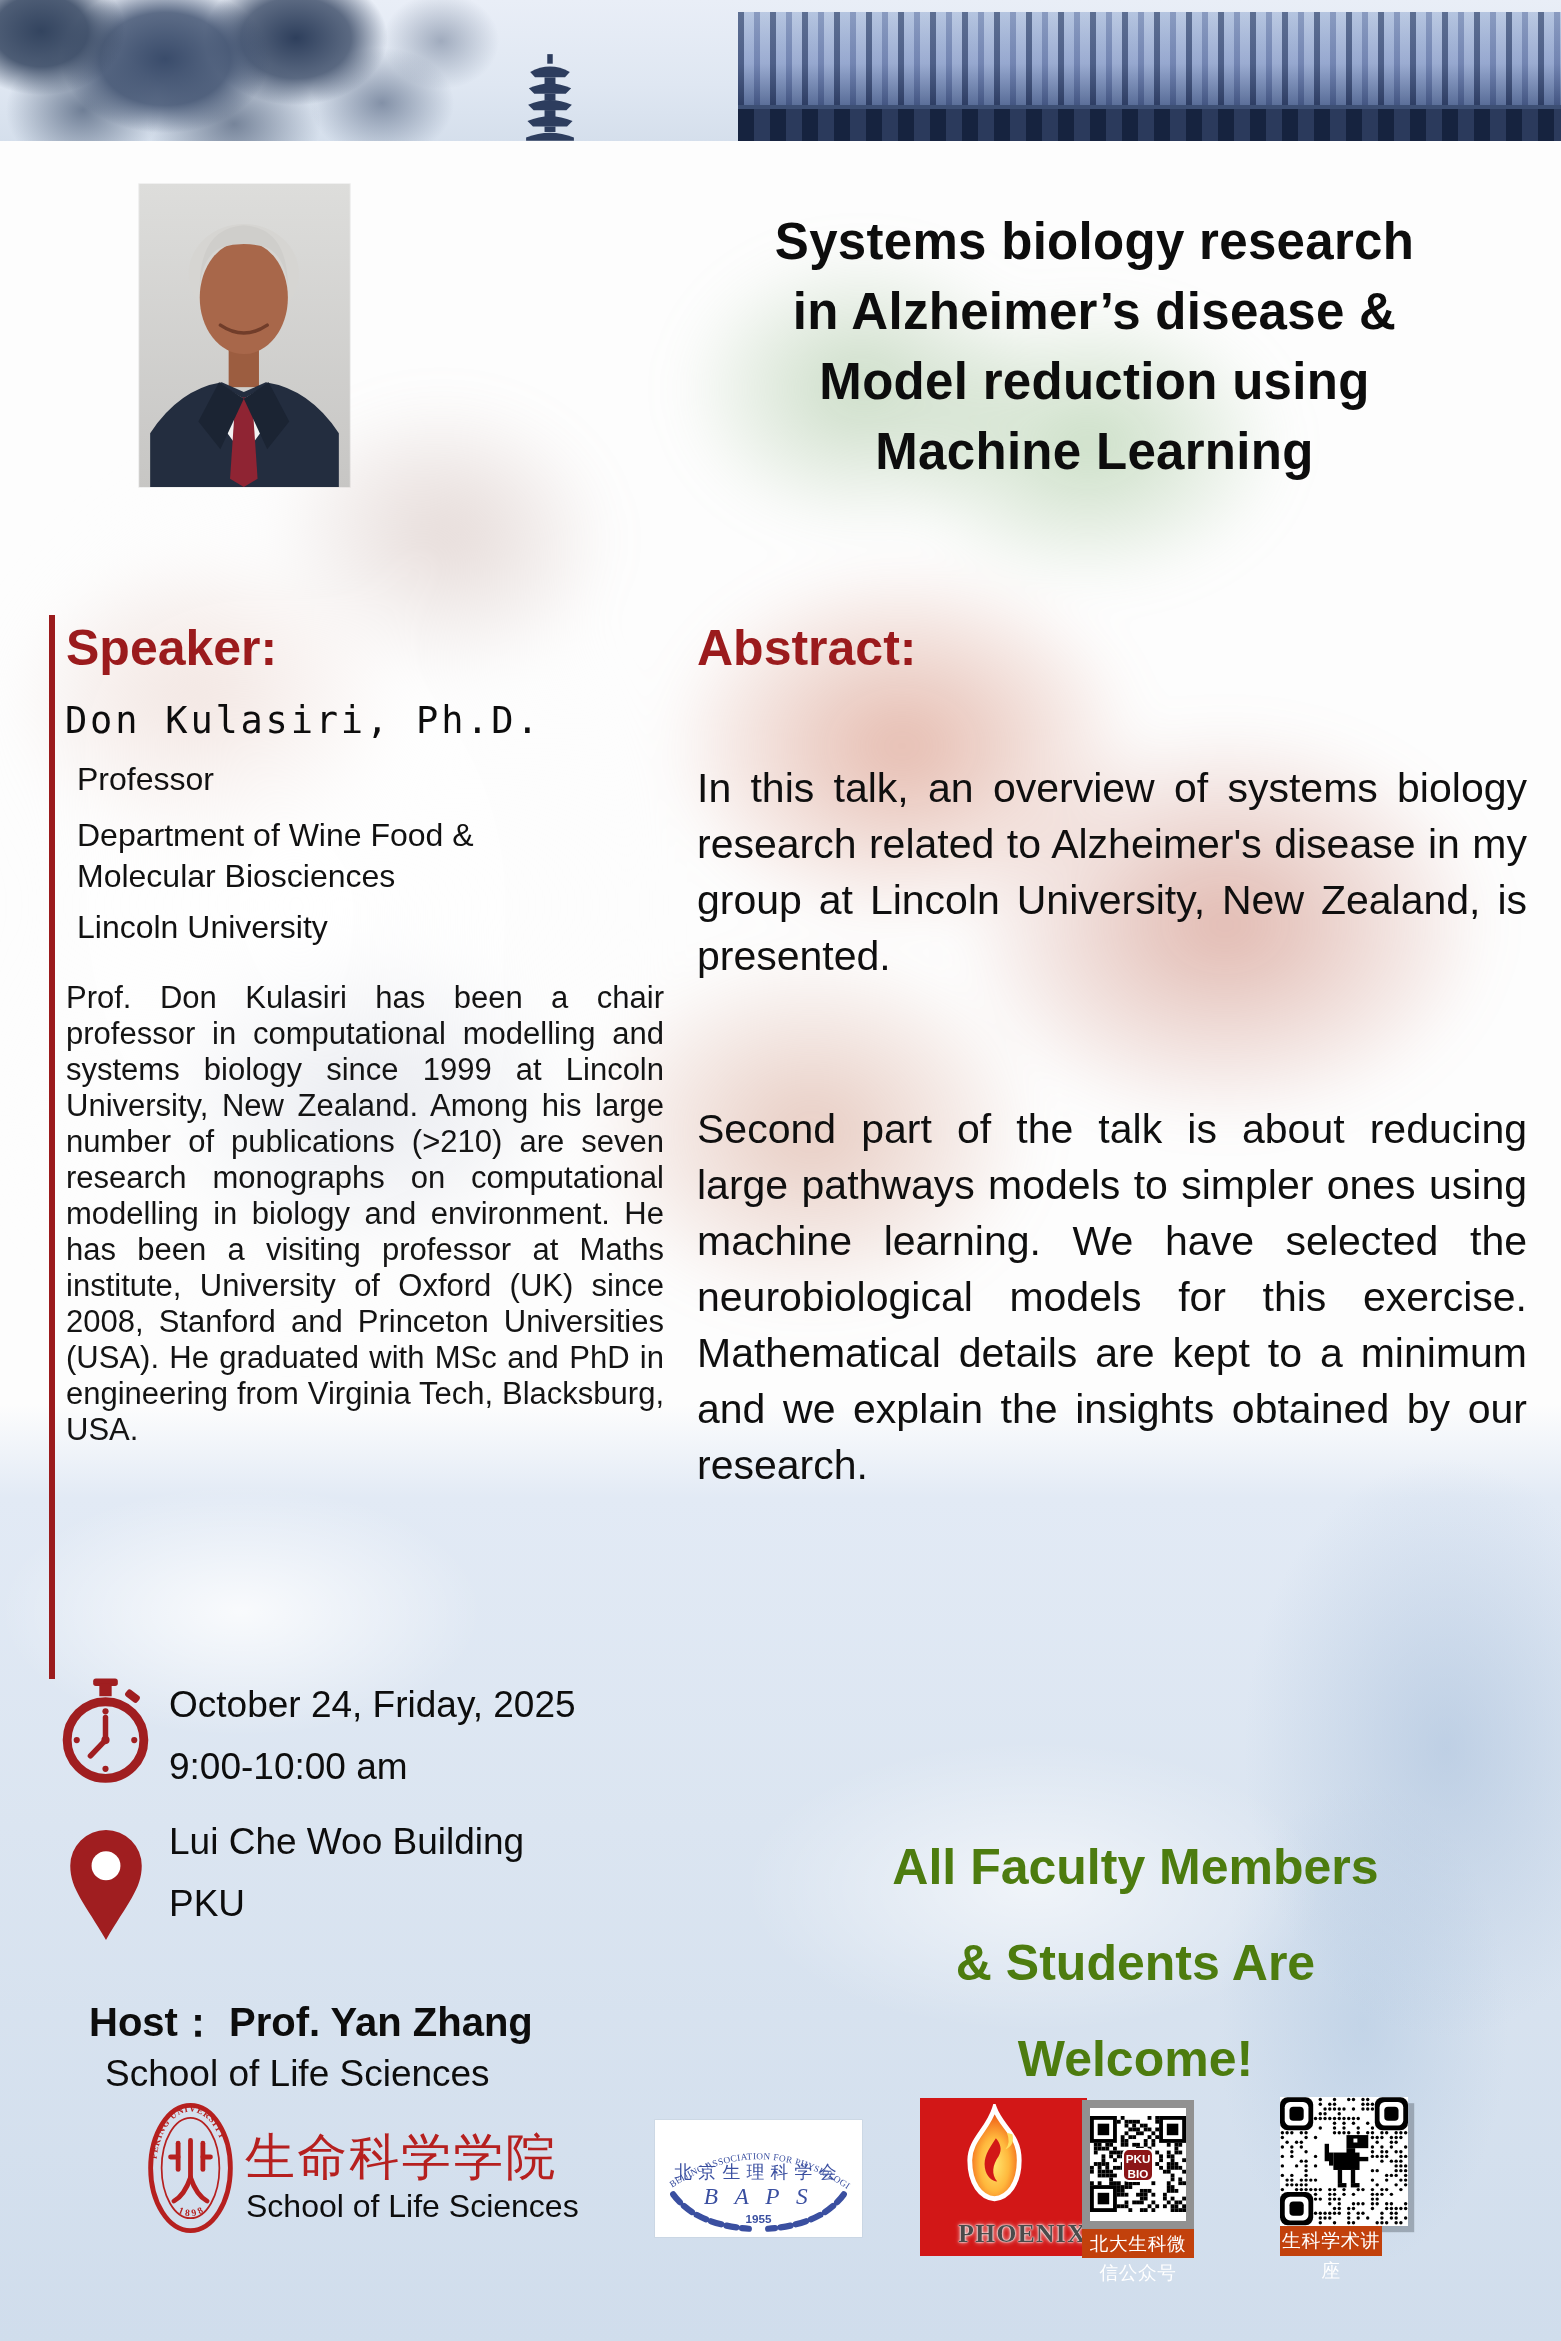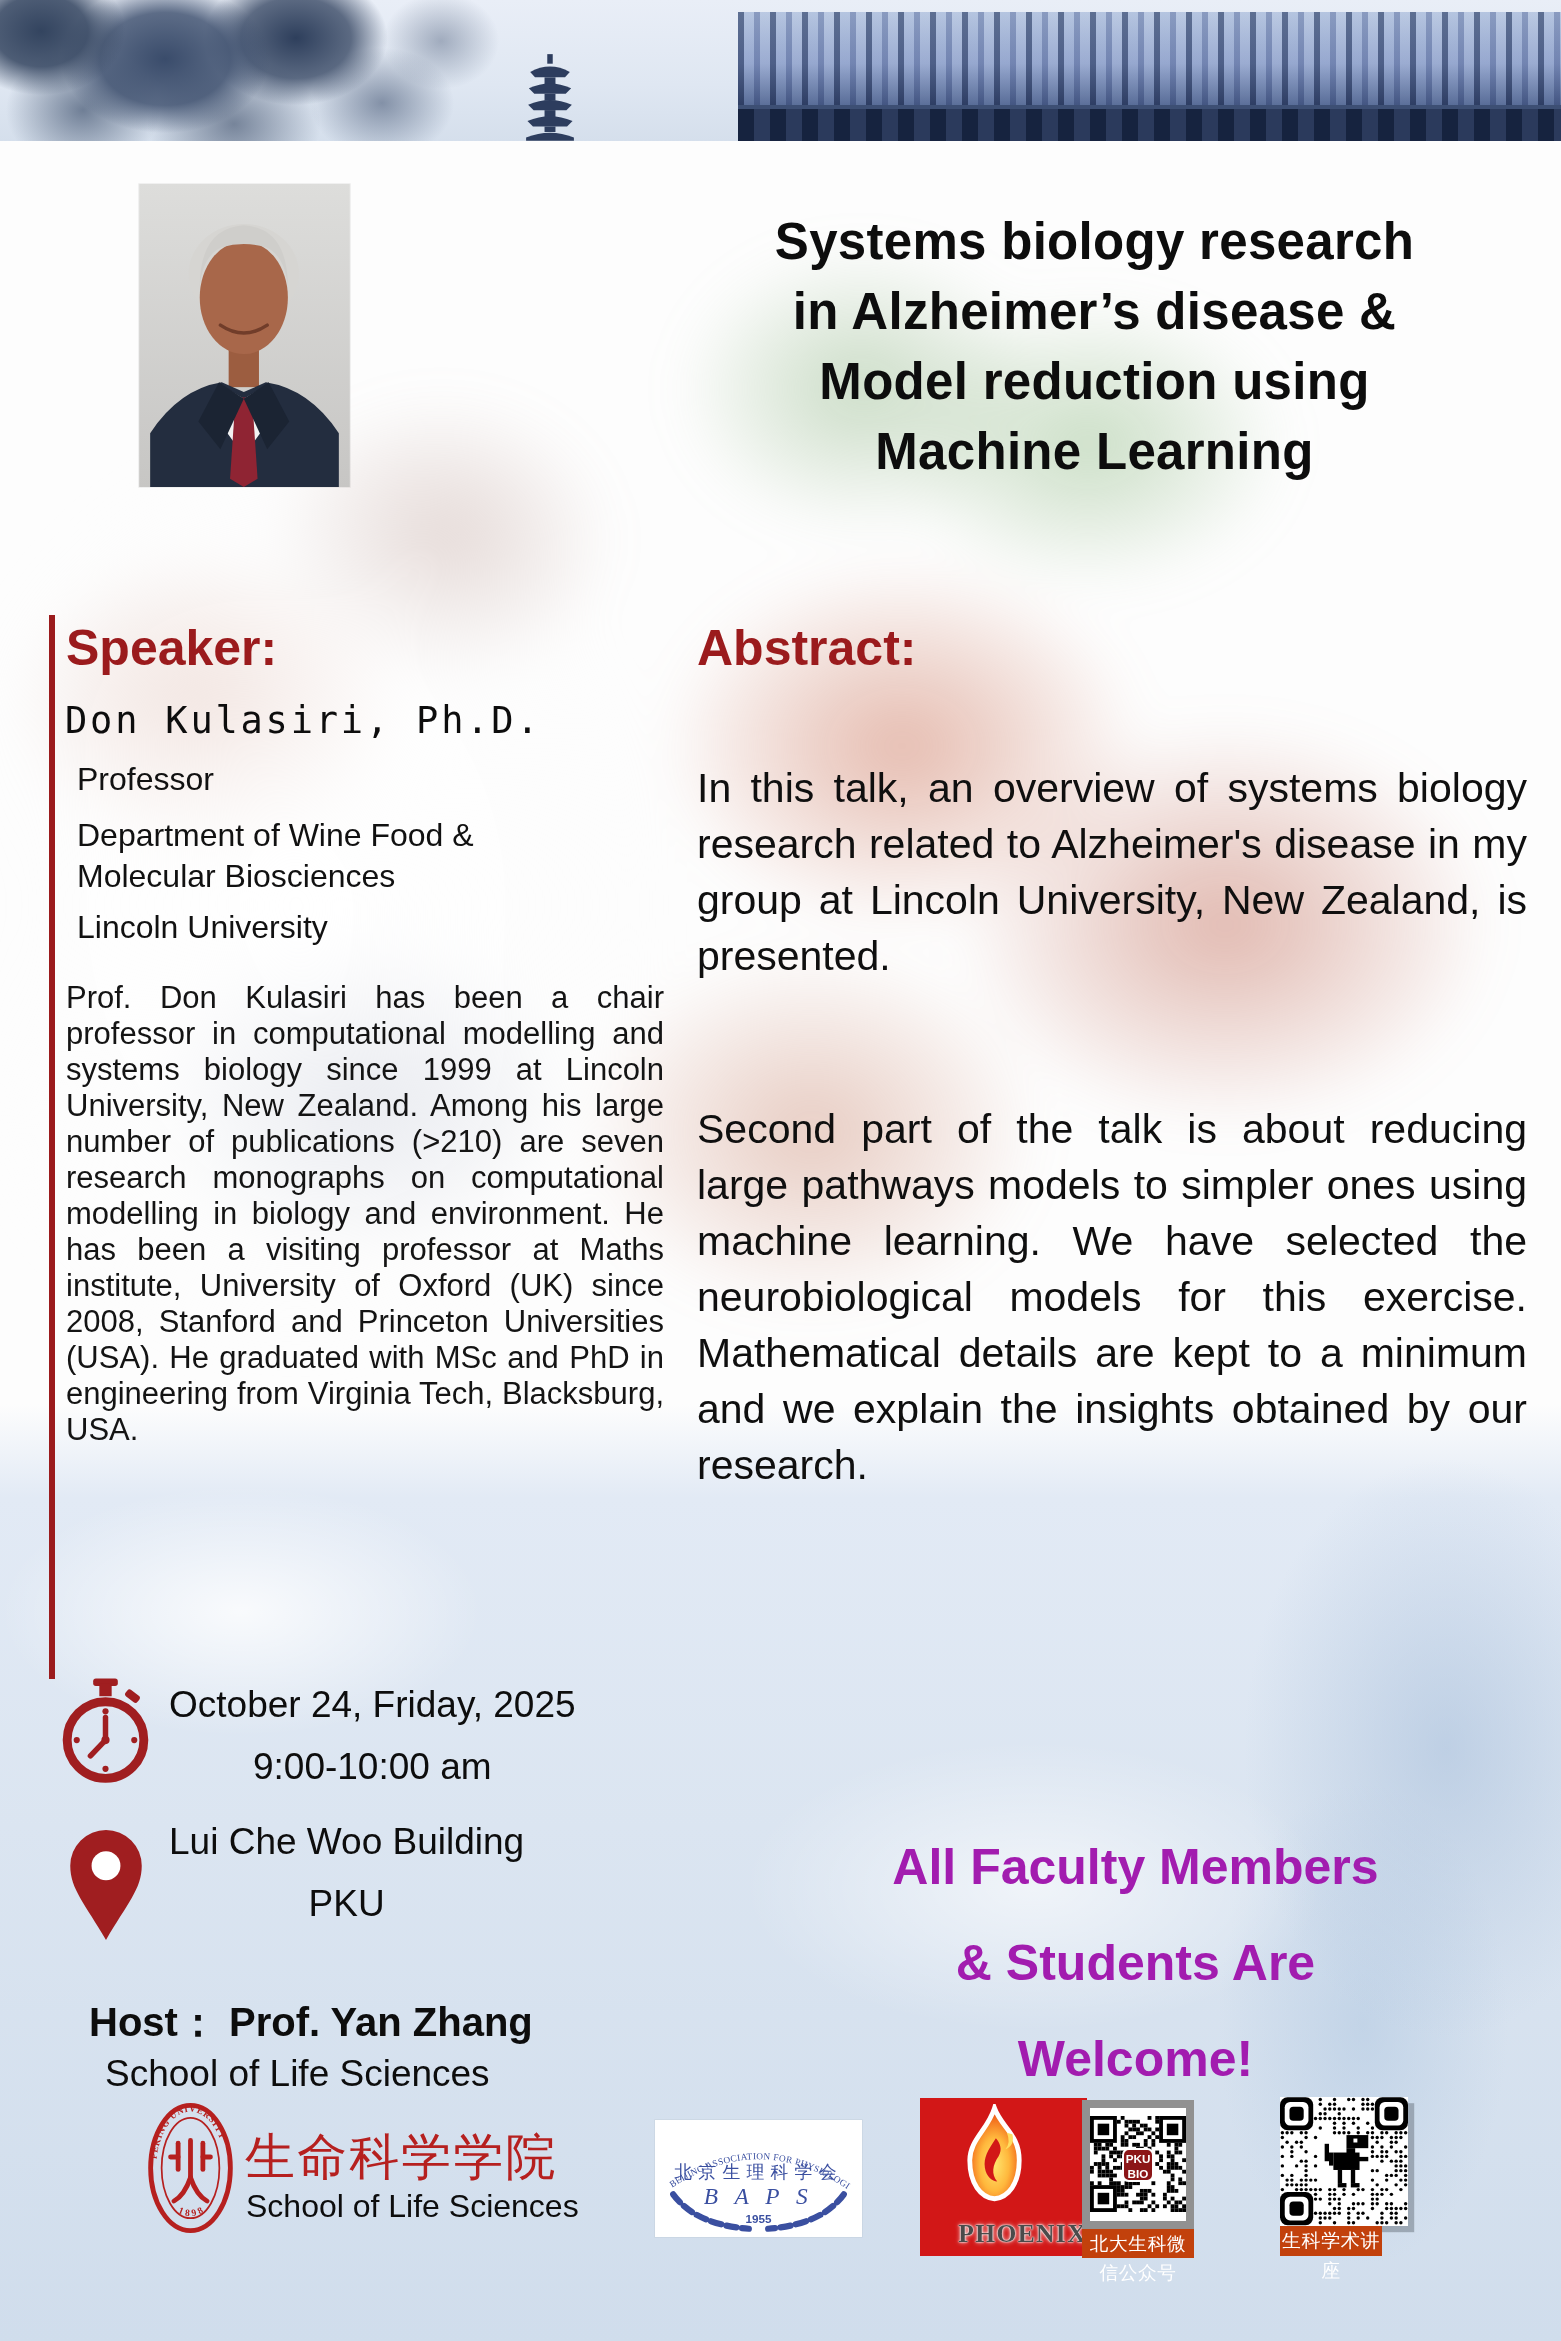--- a/index.html
+++ b/index.html
@@ -83,29 +83,29 @@
     font-size:31px;line-height:36px;text-align:justify;color:#141414;
   }
   
   .abs-p{position:absolute;left:697px;width:830px;font-size:41px;line-height:56px;text-align:justify;color:#0f0f0f;}
   #abs1{top:760px;}
   #abs2{top:1101px;}
   
   .icon-box{position:absolute;}
   #stopwatch{left:61px;top:1678px;width:89px;height:107px;}
   #pin{left:70px;top:1830px;width:72px;height:110px;}
-  .info-lines{position:absolute;font-size:37px;line-height:62px;color:#0d0d0d;text-align:center;}
+  .info-lines{position:absolute;font-size:37px;line-height:62px;color:#0d0d0d;}
   #date-block{left:169px;top:1674px;}
   #loc-block{left:169px;top:1811px;}
   .host-line{position:absolute;left:89px;top:1995px;font-size:40px;font-weight:bold;color:#0d0d0d;}
   .school-line{position:absolute;left:105px;top:2053px;font-size:37px;color:#0d0d0d;}
   
   .welcome{
     position:absolute;left:743px;top:1819px;width:785px;
-    font-size:50px;line-height:96px;font-weight:bold;color:#a21caf;
+    font-size:50px;line-height:96px;font-weight:bold;color:#4d7c0f;
     text-align:center;white-space:pre-line;
   }
   
   .pku-seal{position:absolute;left:147px;top:2102px;width:87px;height:132px;}
   .school-cn{position:absolute;left:245px;top:2124px;font-size:50px;color:#B6201F;letter-spacing:2.1px;font-family:Liberation Serif, serif;}
   .school-en{position:absolute;left:246px;top:2188px;font-size:32px;color:#0d0d0d;}
   .baps{position:absolute;left:655px;top:2120px;width:207px;height:117px;background:#fff;box-shadow:0 0 0 0.7px rgba(0,0,0,.05);}
   .phoenix{
     position:absolute;left:920px;top:2098px;width:167px;height:158px;background:#D21717;
     display:flex;flex-direction:column;align-items:flex-end;justify-content:flex-end;

